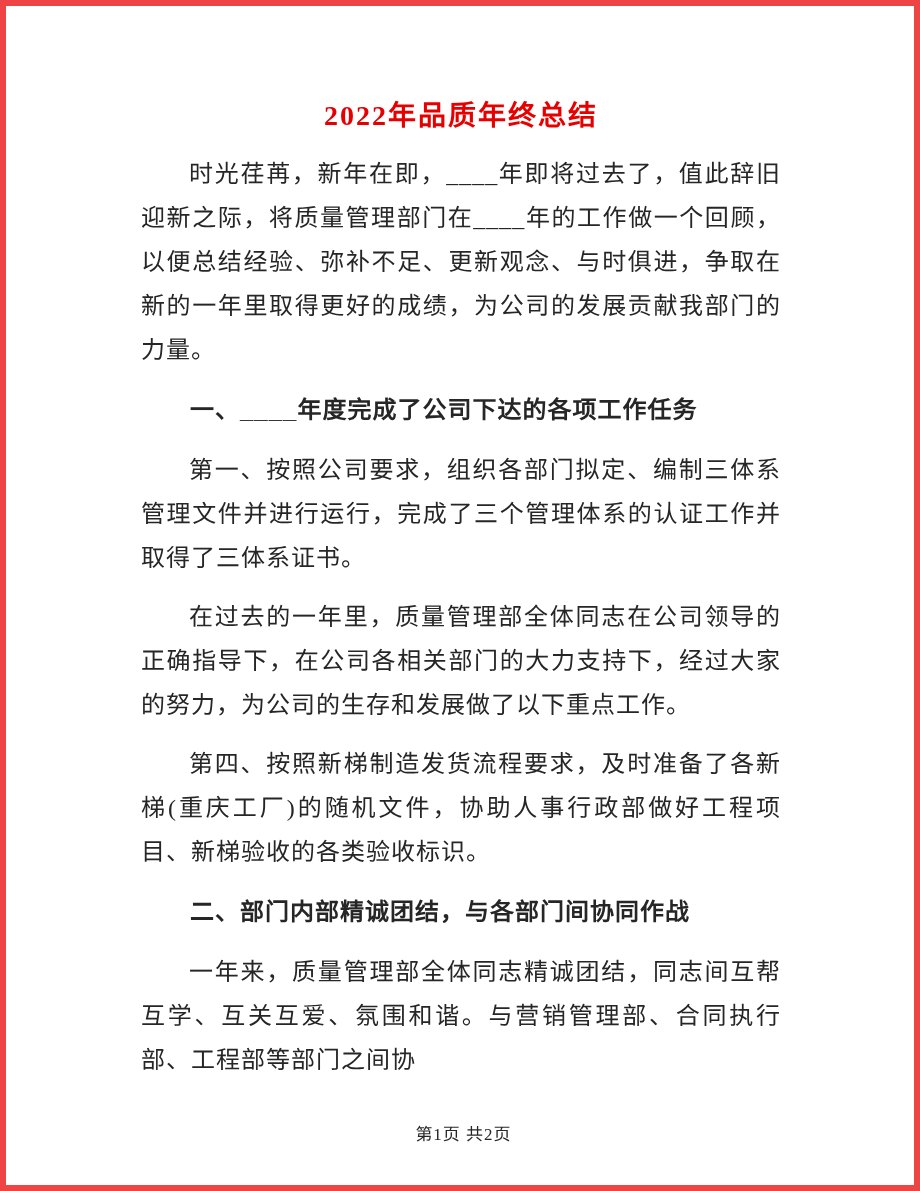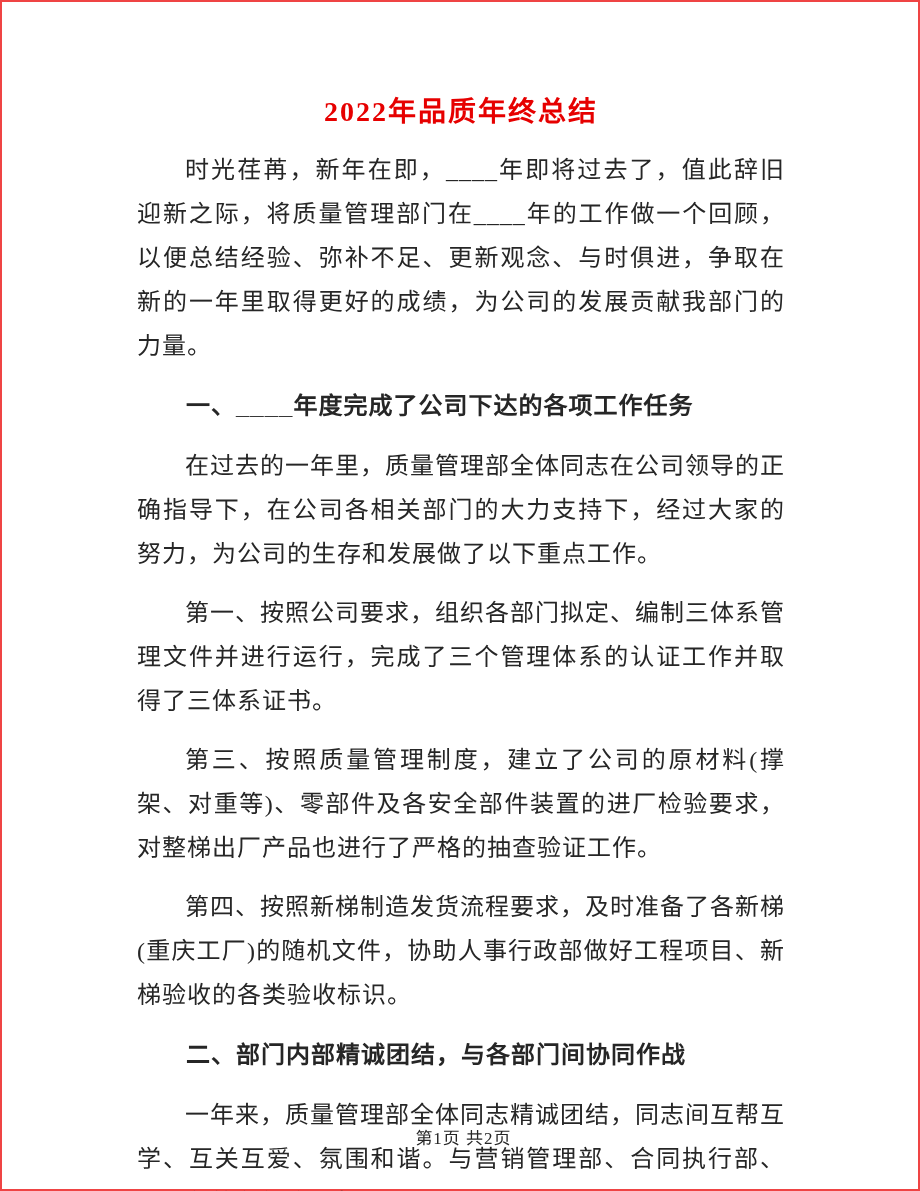--- a/index.html
+++ b/index.html
@@ -13,21 +13,21 @@
     width: 920px;
     height: 1191px;
     background: var(--page-bg);
     position: relative;
     overflow: hidden;
     font-family: "Liberation Serif", "DejaVu Serif", serif;
   }
   .page {
     position: absolute;
     inset: 0;
-    border: 2px solid #ef4444;
+    border: 6px solid #ef4444;
     padding: 90px 118px 0 120px;
   }
   .doc-title {
     margin: 0 0 16px 0;
     text-align: center;
     color: var(--title-red);
     font-size: 28px;
     font-weight: bold;
     letter-spacing: 2px;
     line-height: 40px;
@@ -69,26 +69,25 @@
 <body>
 
 <div class="page">
 
   <h1 class="doc-title">2022年品质年终总结</h1>
 
   <p class="para">时光荏苒，新年在即，____年即将过去了，值此辞旧迎新之际，将质量管理部门在____年的工作做一个回顾，以便总结经验、弥补不足、更新观念、与时俱进，争取在新的一年里取得更好的成绩，为公司的发展贡献我部门的力量。</p>
 
   <h2 class="heading">一、____年度完成了公司下达的各项工作任务</h2>
 
+  <p class="para">第一、按照公司要求，组织各部门拟定、编制三体系管理文件并进行运行，完成了三个管理体系的认证工作并取得了三体系证书。</p>
+
   <p class="para">在过去的一年里，质量管理部全体同志在公司领导的正确指导下，在公司各相关部门的大力支持下，经过大家的努力，为公司的生存和发展做了以下重点工作。</p>
 
-  <p class="para">第一、按照公司要求，组织各部门拟定、编制三体系管理文件并进行运行，完成了三个管理体系的认证工作并取得了三体系证书。</p>
 
-
-  <p class="para">第三、按照质量管理制度，建立了公司的原材料(撑架、对重等)、零部件及各安全部件装置的进厂检验要求，对整梯出厂产品也进行了严格的抽查验证工作。</p>
 
   <p class="para">第四、按照新梯制造发货流程要求，及时准备了各新梯(重庆工厂)的随机文件，协助人事行政部做好工程项目、新梯验收的各类验收标识。</p>
 
   <h2 class="heading">二、部门内部精诚团结，与各部门间协同作战</h2>
 
   <p class="para">一年来，质量管理部全体同志精诚团结，同志间互帮互学、互关互爱、氛围和谐。与营销管理部、合同执行部、工程部等部门之间协</p>
 
   <div class="footer">
     <span>第1页 共2页</span>
   </div>

